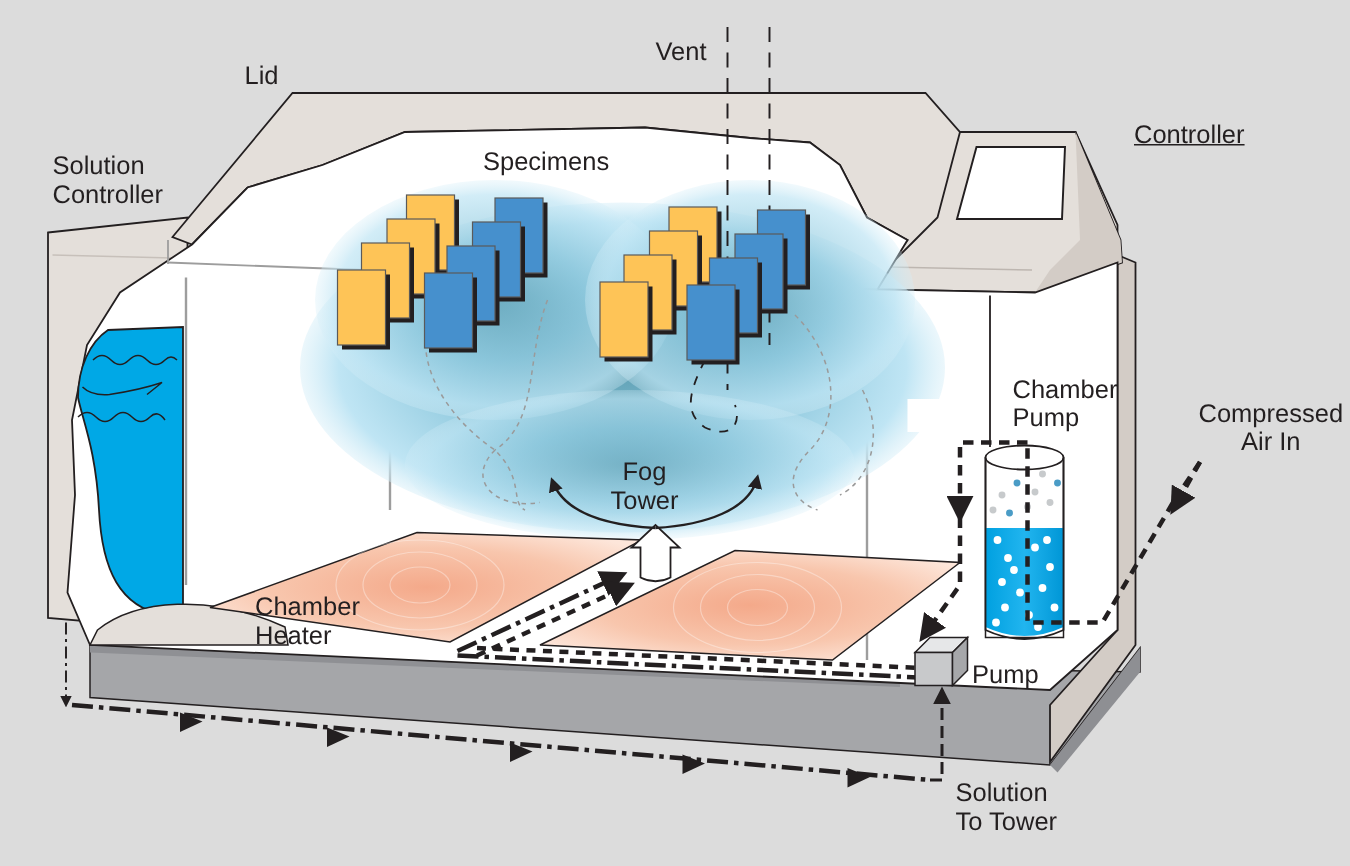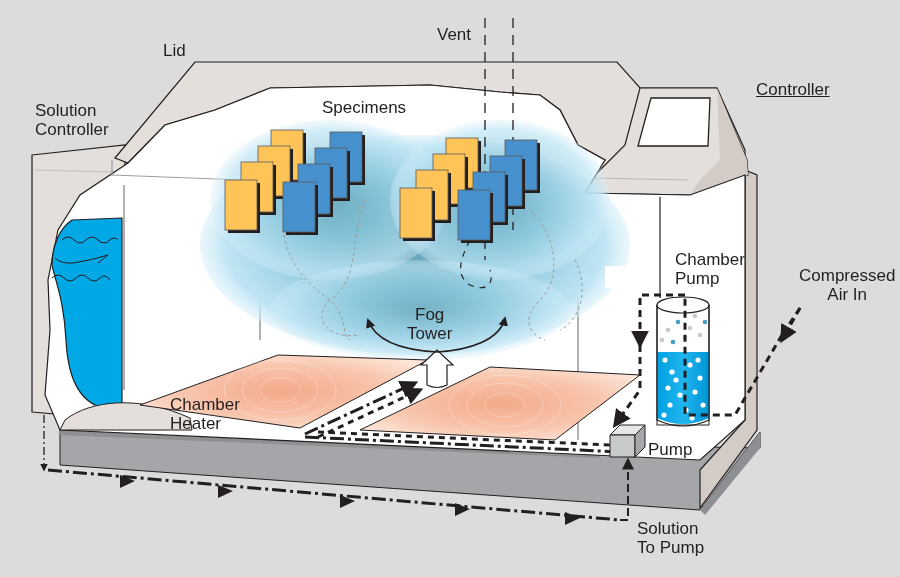--- a/index.html
+++ b/index.html
@@ -242,14 +242,14 @@
   <div>Fog</div>
   <div>Tower</div>
 </div>
 <div class="lbl" style="left:170px; top:347px;margin-top:48px;">
   <div>Chamber</div>
   <div>Heater</div>
 </div>
 <div class="lbl" style="left:648px; top:440px;">Pump</div>
 <div class="lbl" style="left:637px; top:519px;">
   <div>Solution</div>
-  <div>To Pump</div>
+  <div>To Tower</div>
 </div>
 
 </body></html>

